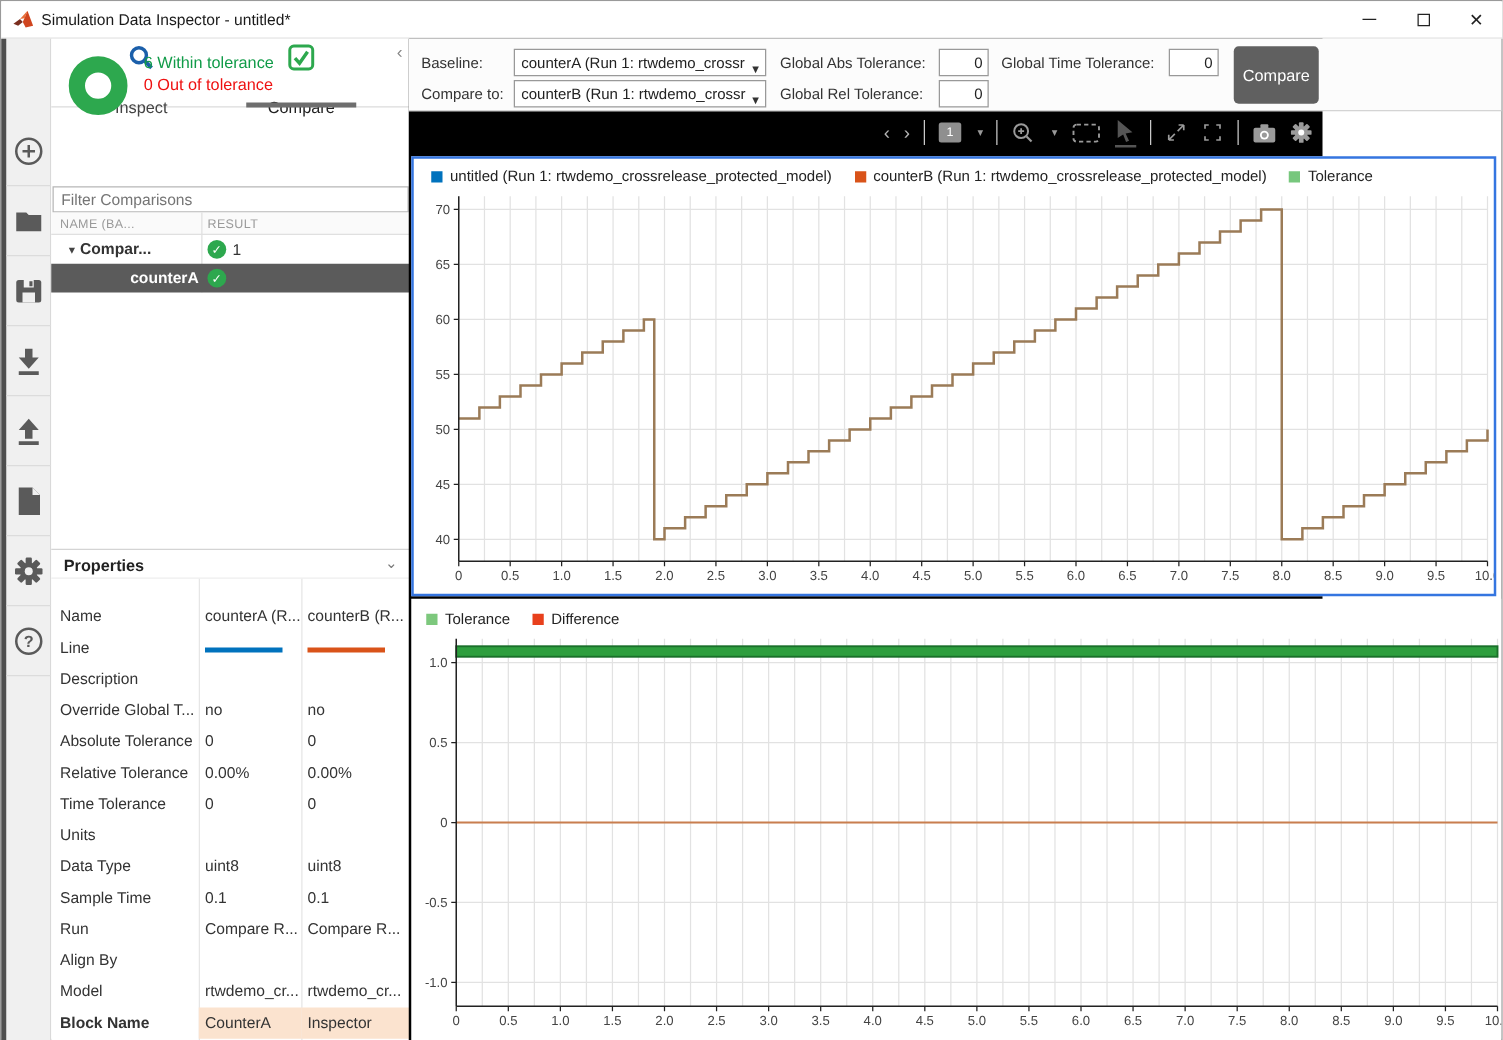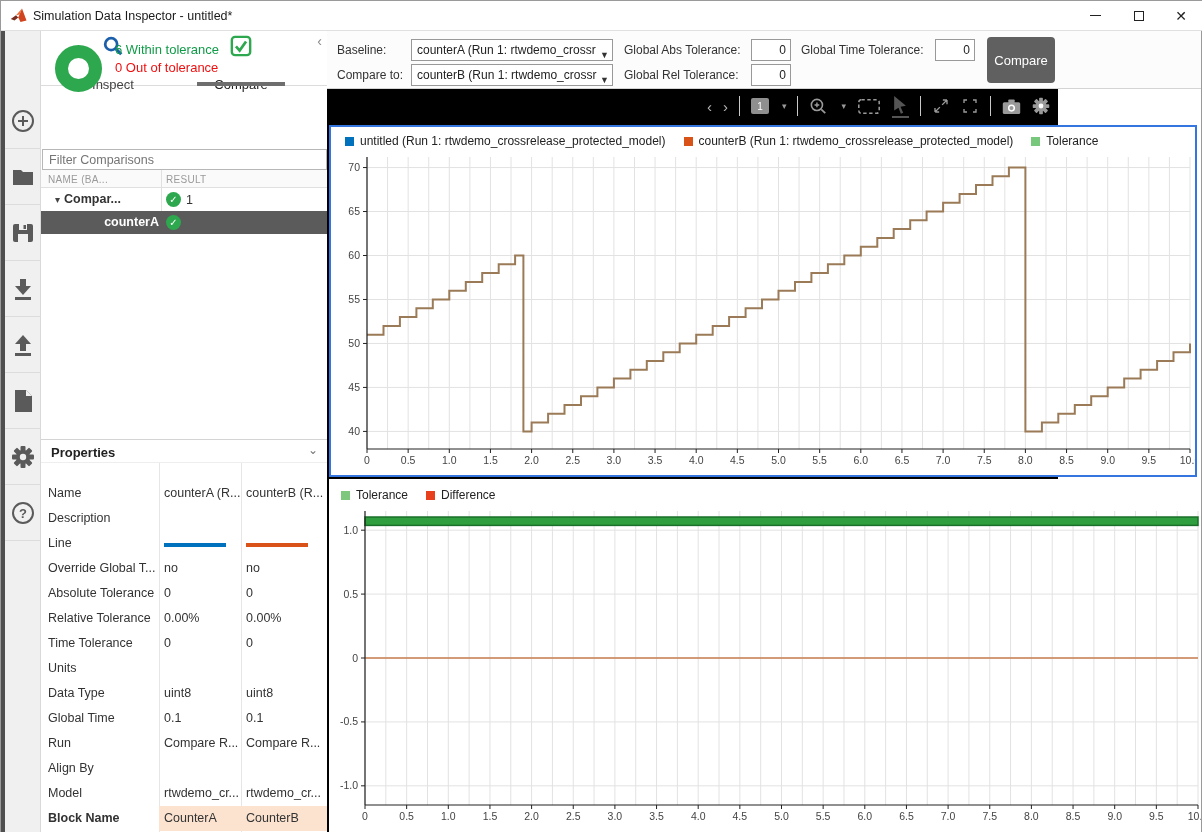--- a/index.html
+++ b/index.html
@@ -226,30 +226,30 @@
     </div>
     <div class="pvline" style="left:118px"></div>
     <div class="pvline" style="left:200px"></div>
     <div id="props-rows">
         <div class="prow">
           <span class="plabel">Name</span>
           <div class="pcell pc1">counterA (R...</div>
           <div class="pcell pc2">counterB (R...</div>
         </div>
         <div class="prow">
+          <span class="plabel">Line</span>
+          <div class="pcell pc1"><span class="lsw" style="background: rgb(0, 114, 189);"></span></div>
+          <div class="pcell pc2"><span class="lsw" style="background: rgb(217, 83, 25);"></span></div>
+        </div>
+        <div class="prow">
           <span class="plabel">Description</span>
           <div class="pcell pc1"></div>
           <div class="pcell pc2"></div>
         </div>
         <div class="prow">
-          <span class="plabel">Line</span>
-          <div class="pcell pc1"><span class="lsw" style="background: rgb(0, 114, 189);"></span></div>
-          <div class="pcell pc2"><span class="lsw" style="background: rgb(217, 83, 25);"></span></div>
-        </div>
-        <div class="prow">
           <span class="plabel">Override Global T...</span>
           <div class="pcell pc1">no</div>
           <div class="pcell pc2">no</div>
         </div>
         <div class="prow">
           <span class="plabel">Absolute Tolerance</span>
           <div class="pcell pc1">0</div>
           <div class="pcell pc2">0</div>
         </div>
         <div class="prow">
@@ -266,21 +266,21 @@
           <span class="plabel">Units</span>
           <div class="pcell pc1"></div>
           <div class="pcell pc2"></div>
         </div>
         <div class="prow">
           <span class="plabel">Data Type</span>
           <div class="pcell pc1">uint8</div>
           <div class="pcell pc2">uint8</div>
         </div>
         <div class="prow">
-          <span class="plabel">Global Time</span>
+          <span class="plabel">Sample Time</span>
           <div class="pcell pc1">0.1</div>
           <div class="pcell pc2">0.1</div>
         </div>
         <div class="prow">
           <span class="plabel">Run</span>
           <div class="pcell pc1">Compare R...</div>
           <div class="pcell pc2">Compare R...</div>
         </div>
         <div class="prow">
           <span class="plabel">Align By</span>
@@ -288,21 +288,21 @@
           <div class="pcell pc2"></div>
         </div>
         <div class="prow">
           <span class="plabel">Model</span>
           <div class="pcell pc1">rtwdemo_cr...</div>
           <div class="pcell pc2">rtwdemo_cr...</div>
         </div>
         <div class="prow">
           <span class="plabel b">Block Name</span>
           <div class="pcell pc1 hl">CounterA</div>
-          <div class="pcell pc2 hl">CounterB</div>
+          <div class="pcell pc2 hl">Inspector</div>
         </div>
       </div>
   </div>
 
   <div id="main">
 
     <div class="toolbar">
       <span class="tlab" style="left:10px;top:8px">Baseline:</span>
       <div class="dd" style="left:84px;top:8px"><span>counterA (Run 1: rtwdemo_crossr</span><span class="ddc">▼</span></div>
       <span class="tlab" style="left:297px;top:8px">Global Abs Tolerance:</span>

